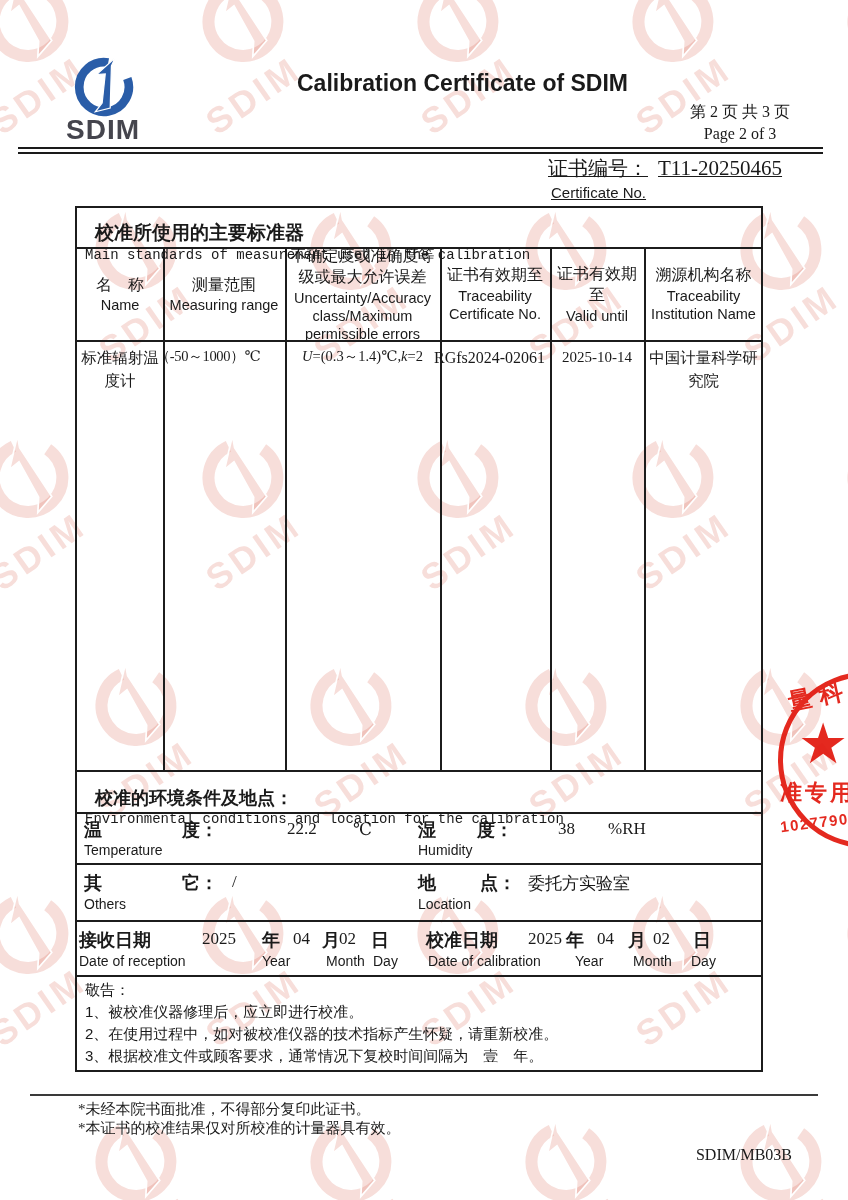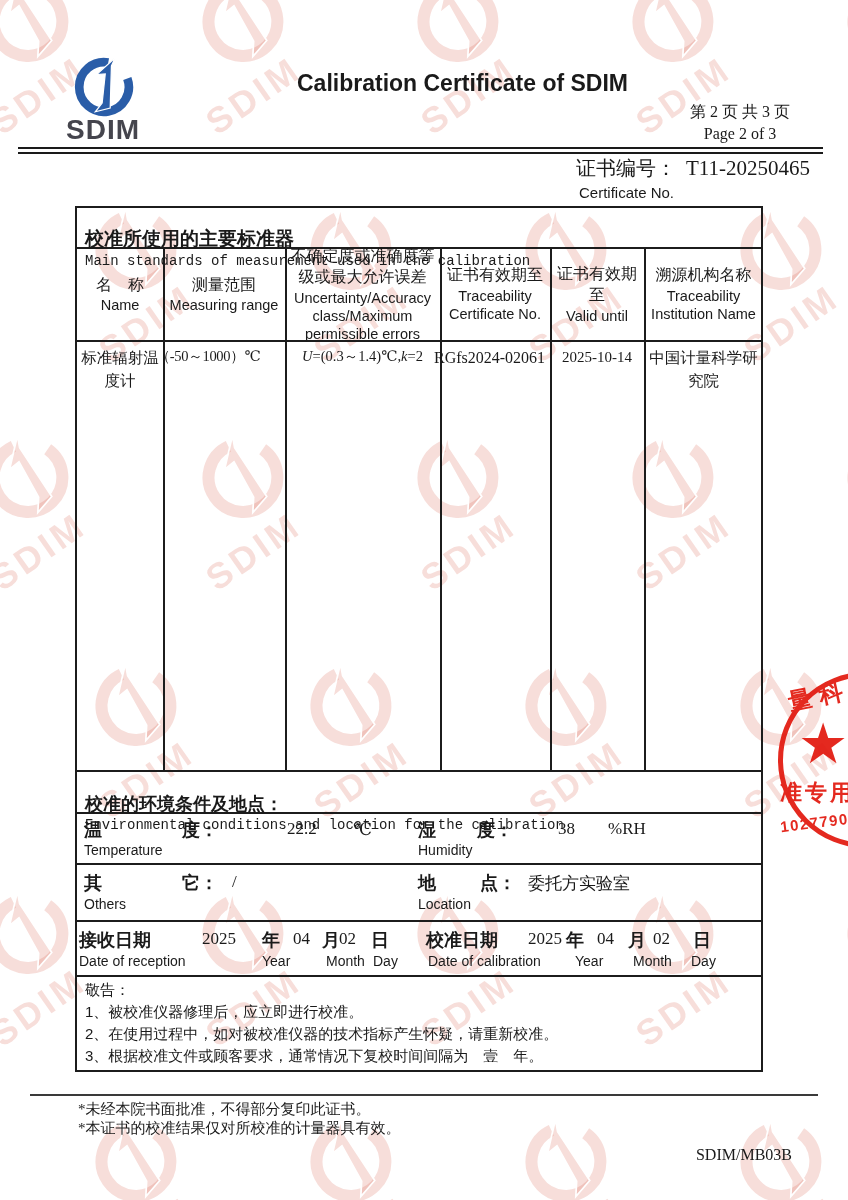--- a/index.html
+++ b/index.html
@@ -10,30 +10,30 @@
   .wm-text{font-family:"Liberation Sans","DejaVu Sans",sans-serif;font-weight:bold;font-size:36px;letter-spacing:4px;fill:currentColor;}
   
   #logo{position:absolute;left:66px;top:56px;width:110px;z-index:3;text-align:left;}
   #logo svg{display:block;width:64px;height:62px;margin-left:6px;color:#2a5da8;}
   #logo .logo-text{font-family:"Liberation Sans","DejaVu Sans",sans-serif;font-weight:bold;font-size:28px;color:#45454d;letter-spacing:1px;margin-top:-4px;}
   #title-block{position:absolute;left:180px;top:60px;width:565px;text-align:center;z-index:3;}
   #title-cn{font-size:36px;font-weight:bold;letter-spacing:1px;margin:0;font-family:"Liberation Serif","DejaVu Serif",serif;}
   #title-en{font-size:23px;font-weight:bold;margin:10px 0 0 0;font-family:"Liberation Sans","DejaVu Sans",sans-serif;}
   #page-info{position:absolute;right:58px;top:101px;text-align:center;font-size:16px;line-height:1.35;z-index:3;}
   #double-rule{position:absolute;left:18px;top:147px;width:805px;height:3px;border-top:2.5px solid #1a1a1a;border-bottom:2px solid #1a1a1a;z-index:3;}
-  #certno{position:absolute;left:576px;top:155px;z-index:3;}
+  #certno{position:absolute;left:548px;top:155px;z-index:3;text-decoration:underline;}
   #certno .cn{font-size:20px;}
   #certno .val{font-size:21px;margin-left:10px;}
   #certno .en{font-size:15px;font-family:"Liberation Sans","DejaVu Sans",sans-serif;margin-top:2px;margin-left:3px;}
   
   #bigtable{position:absolute;left:75px;top:206px;width:688px;height:866px;border:2px solid #1c1c1c;box-sizing:border-box;z-index:2;}
   .hline{position:absolute;left:0;width:684px;height:2px;background:#1c1c1c;}
   .vline{position:absolute;width:2px;background:#1c1c1c;}
   .band{position:absolute;left:0;width:684px;box-sizing:border-box;}
-  .sec-title-cn{font-family:"Liberation Sans","DejaVu Sans",sans-serif;font-weight:600;font-size:19px;padding:18px 0 0 8px;}
+  .sec-title-cn{font-family:"Liberation Sans","DejaVu Sans",sans-serif;font-weight:600;font-size:19px;padding:12px 0 0 8px;margin-left:10px;}
   .sec-title-en{font-family:Liberation Mono, monospace;font-size:14px;padding:1px 0 0 8px;}
   .cell{position:absolute;top:0;height:100%;display:flex;flex-direction:column;justify-content:center;align-items:center;text-align:center;}
   .cell .cn{font-family:"Liberation Sans","DejaVu Sans",sans-serif;font-size:16px;line-height:1.3;}
   .cell .en{font-family:"Liberation Sans","DejaVu Sans",sans-serif;font-size:14.5px;line-height:1.25;margin-top:1px;}
   .dcell{position:absolute;top:0;height:100%;text-align:center;font-size:15.5px;line-height:1.5;padding-top:4px;box-sizing:border-box;}
   .nowrap{white-space:nowrap;}
   .it{font-style:italic;}
   .flabel{font-family:"Liberation Sans","DejaVu Sans",sans-serif;font-weight:600;font-size:18px;position:absolute;}
   .fval{font-size:17px;position:absolute;}
   .fen{font-family:"Liberation Sans","DejaVu Sans",sans-serif;font-size:14px;position:absolute;}

